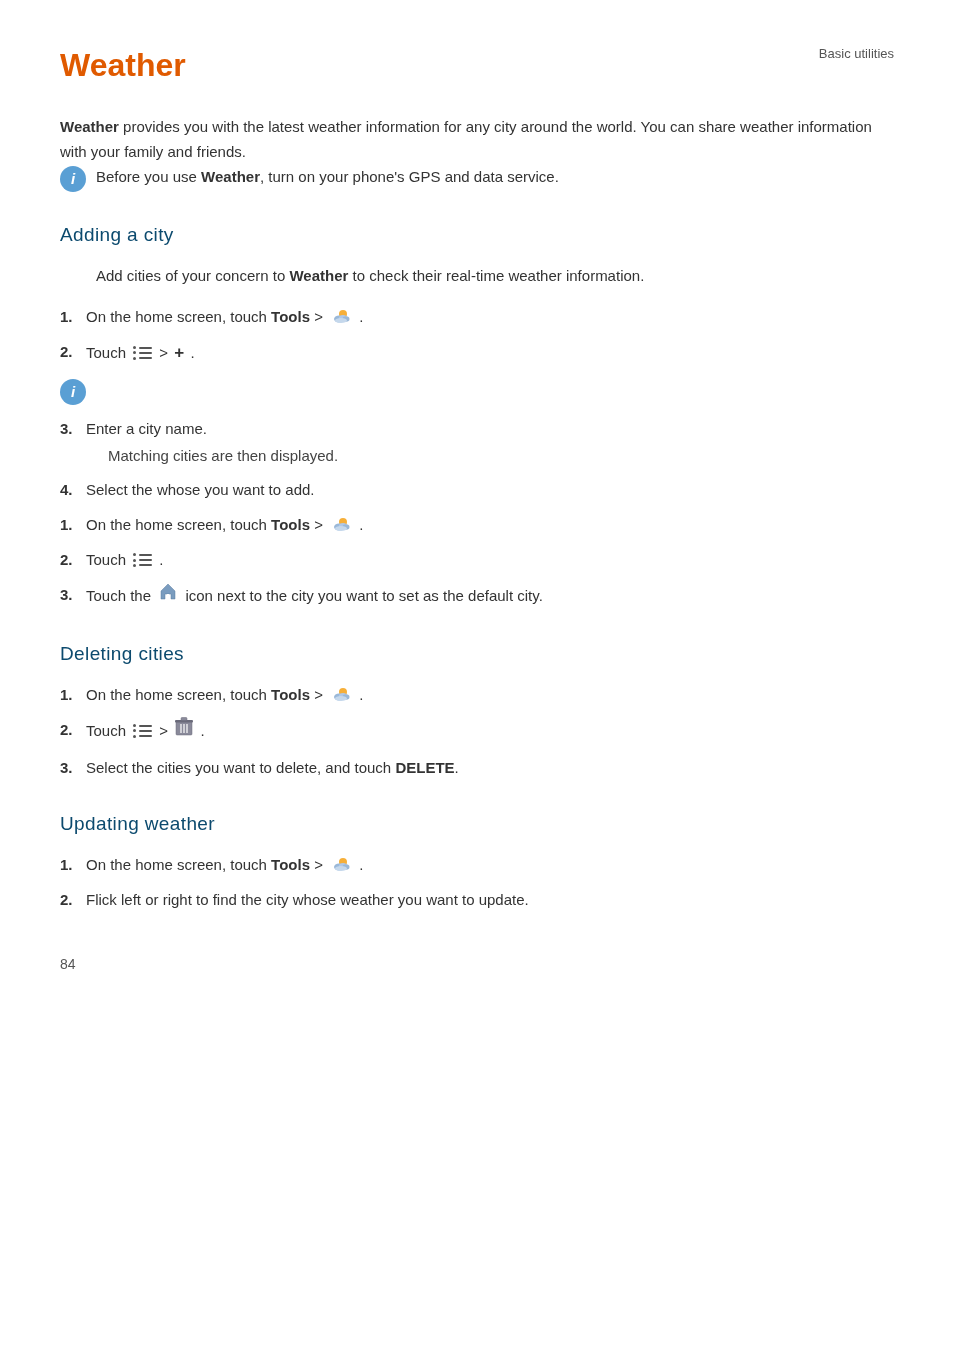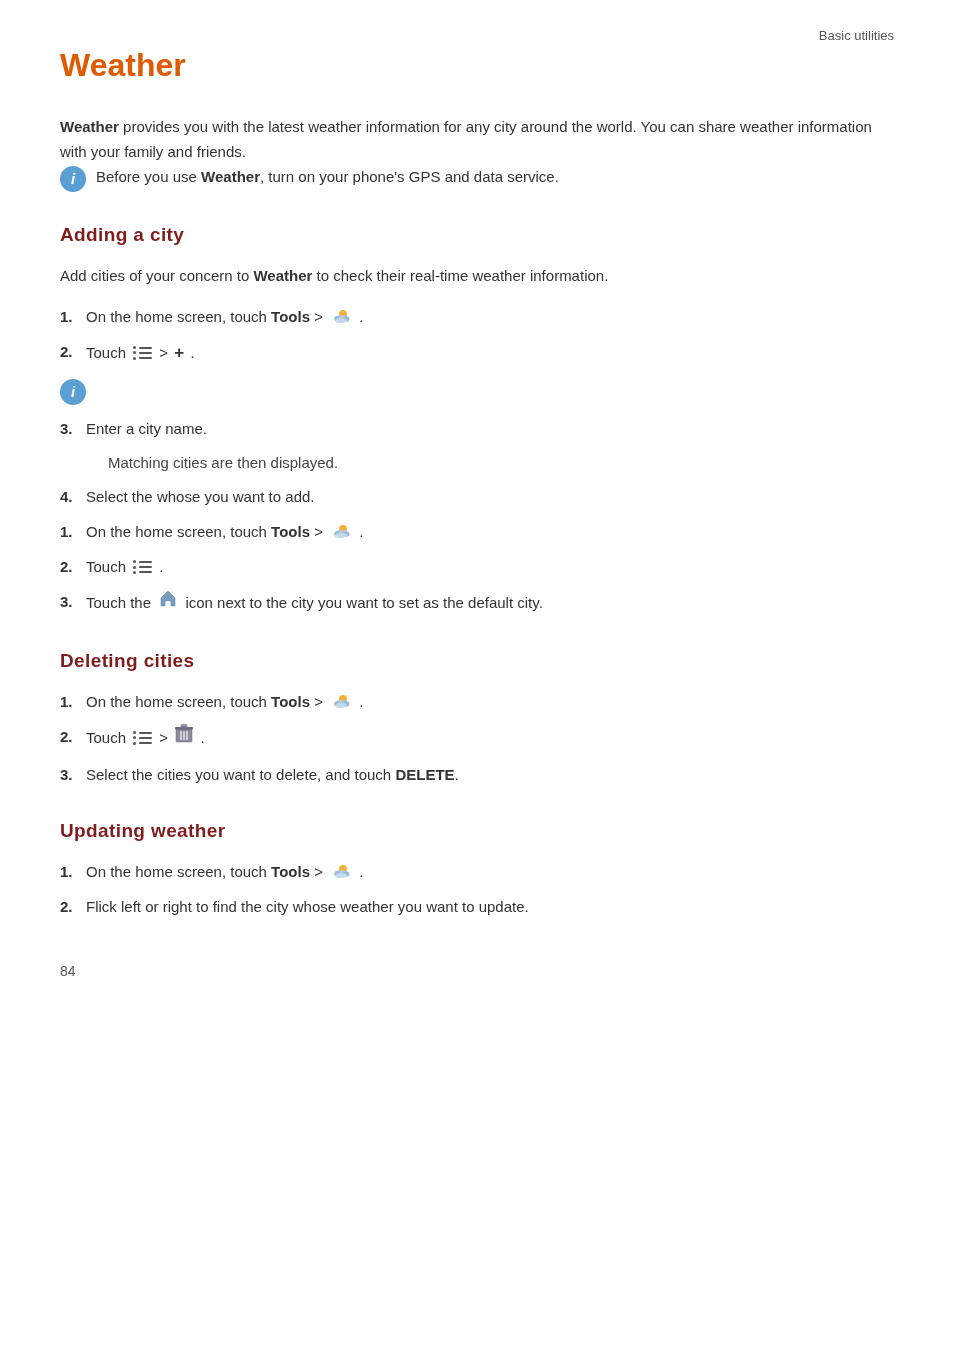--- a/index.html
+++ b/index.html
@@ -11,21 +11,21 @@
       line-height: 1.6;
     }
     .page {
       max-width: 954px;
       margin: 0 auto;
       padding: 30px 60px 60px 60px;
       position: relative;
     }
     .top-right {
       position: absolute;
-      top: 26px;
+      top: 44px;
       right: 60px;
       font-size: 13px;
       color: #555;
     }
     h1.page-title {
       color: #e05a00;
       font-size: 32px;
       font-weight: bold;
       margin-bottom: 24px;
       margin-top: 10px;
@@ -54,50 +54,51 @@
       justify-content: center;
       flex-shrink: 0;
       margin-top: 1px;
     }
     .info-text {
       font-size: 15px;
       line-height: 1.6;
     }
     h2.section-title {
       font-size: 19px;
-      font-weight: bold;
-      color: #7f1d1d;
+      font-weight: normal;
+      color: #0c4a6e;
       margin-bottom: 14px;
       margin-top: 28px;
       letter-spacing: 0.02em;
     }
     .section-intro {
       margin-bottom: 16px;
       font-size: 15px;
       line-height: 1.65;
+      margin-left: 36px;
     }
     .step {
       margin-bottom: 10px;
       font-size: 15px;
       line-height: 1.65;
       display: flex;
       align-items: flex-start;
       gap: 4px;
     }
     .step-num {
       font-weight: bold;
       min-width: 22px;
       flex-shrink: 0;
     }
     .step-content {
       flex: 1;
     }
     .step-sub {
       margin-left: 22px;
-      margin-top: 9px;
+      margin-top: 2px;
       color: #444;
       font-size: 15px;
     }
     b, strong {
       font-weight: bold;
     }
     .page-number {
       text-align: left;
       margin-top: 40px;
       font-size: 14px;

